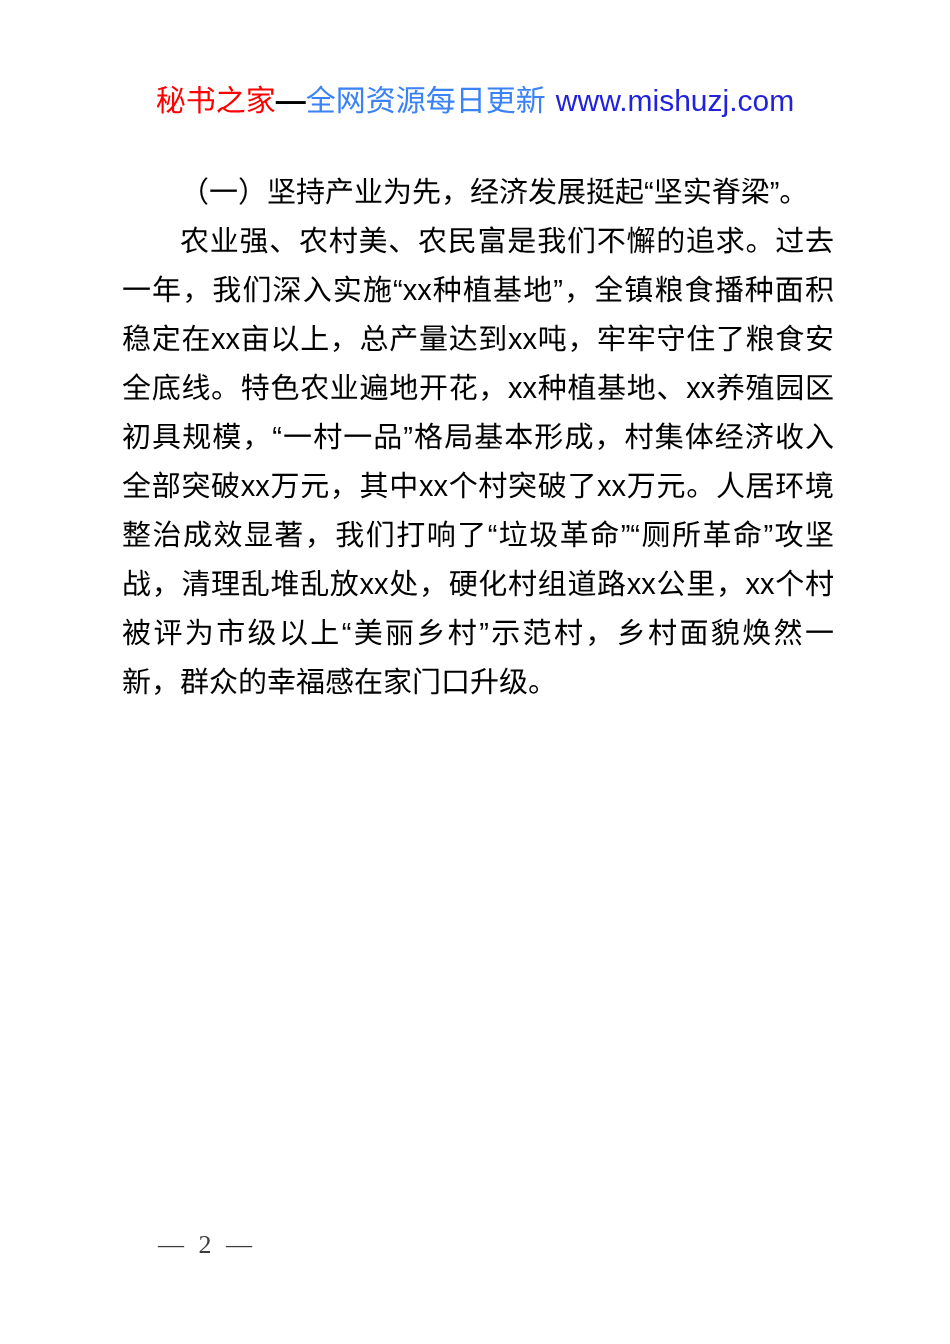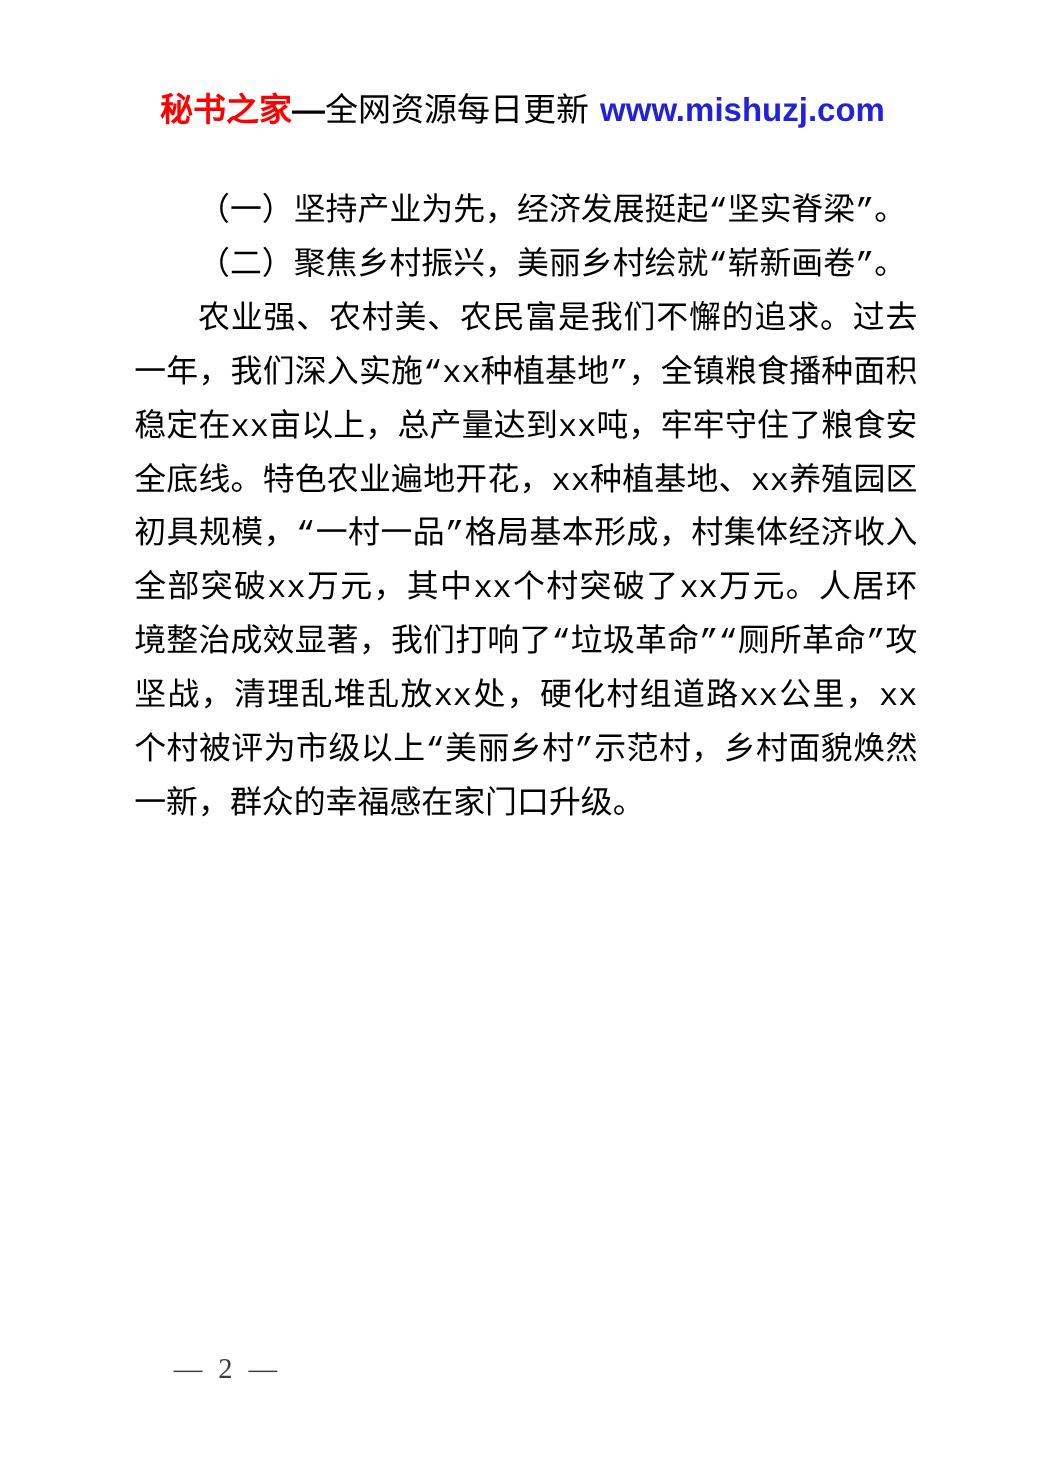--- a/index.html
+++ b/index.html
@@ -21,53 +21,52 @@
     top: 82px;
     left: 0;
     width: 100%;
     text-align: center;
     font-size: 30px;
     line-height: 38px;
     white-space: nowrap;
   }
   .header .brand {
     color: #ff0000;
-    font-weight: bold;
+    font-weight: normal;
   }
   .header .sep {
     color: #000000;
     font-weight: bold;
   }
   .header .tagline {
-    color: #000000;
+    color: #3b82f6;
     font-weight: 500;
   }
   .header .url {
     color: #2222dd;
     margin-left: 10px;
-    font-weight: bold;
+    font-weight: normal;
   }
   
   .content {
     position: absolute;
     left: 122px;
     top: 168px;
     width: 712px;
     font-size: 29px;
     line-height: 49px;
     color: #000000;
     text-align: justify;
     text-justify: inter-ideograph;
   }
   .content p {
     margin: 0;
     padding: 0;
     text-indent: 2em;
     word-break: break-all;
-    font-family: Liberation Mono, monospace;
   }
   
   .footer {
     position: absolute;
     left: 158px;
     top: 1230px;
     font-family: "Liberation Serif", "DejaVu Serif", serif;
     font-size: 26px;
     color: #3d3d3d;
     letter-spacing: 4px;
@@ -77,19 +76,18 @@
 <body>
 
 <div class="page">
 
   <div class="header">
     <span class="brand">秘书之家</span><span class="sep">—</span><span class="tagline">全网资源每日更新</span><span class="url">www.mishuzj.com</span>
   </div>
 
   <div class="content">
     <p class="para heading">（一）坚持产业为先，经济发展挺起“坚实脊梁”。</p>
-    <p class="para heading">（二）聚焦乡村振兴，美丽乡村绘就“崭新画卷”。</p>
     <p class="para">农业强、农村美、农民富是我们不懈的追求。过去一年，我们深入实施“xx种植基地”，全镇粮食播种面积稳定在xx亩以上，总产量达到xx吨，牢牢守住了粮食安全底线。特色农业遍地开花，xx种植基地、xx养殖园区初具规模，“一村一品”格局基本形成，村集体经济收入全部突破xx万元，其中xx个村突破了xx万元。人居环境整治成效显著，我们打响了“垃圾革命”“厕所革命”攻坚战，清理乱堆乱放xx处，硬化村组道路xx公里，xx个村被评为市级以上“美丽乡村”示范村，乡村面貌焕然一新，群众的幸福感在家门口升级。</p>
   </div>
 
   <div class="footer">— 2 —</div>
 
 </div>
 
 </body></html>

